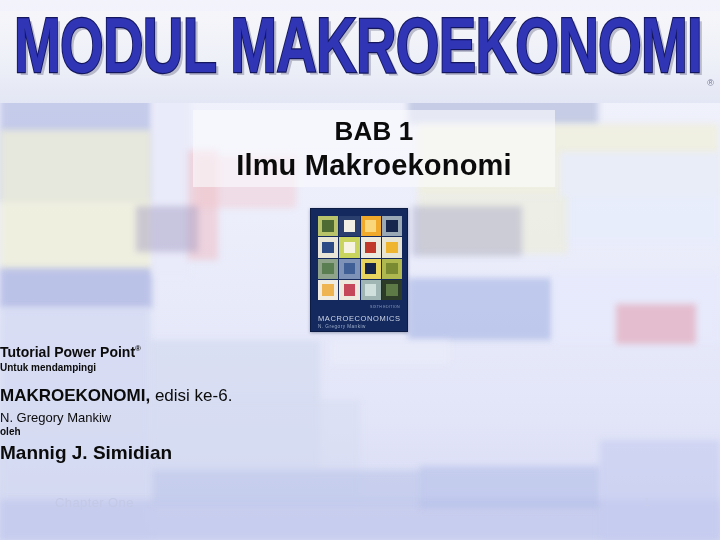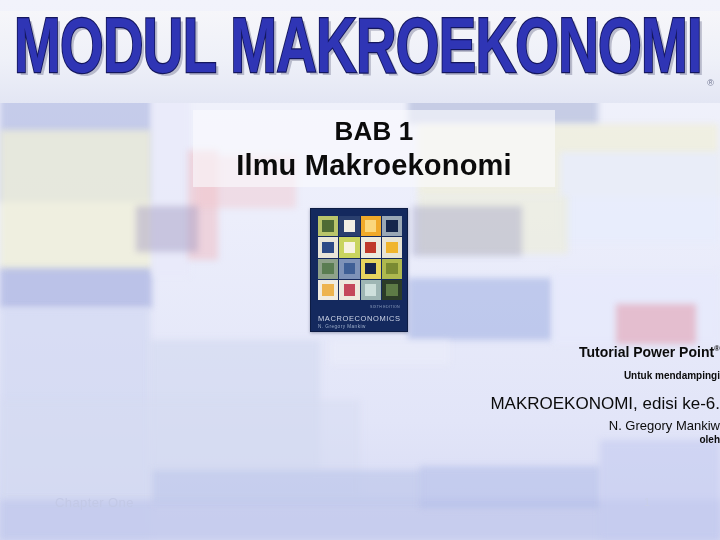--- a/index.html
+++ b/index.html
@@ -96,32 +96,32 @@
   #book-author {
     font-size:4.6px; letter-spacing:.5px; color:#9fb0cc;
     white-space:nowrap; margin-top:1px; line-height:1.1;
   }
   #book-edition {
     position:absolute; right:7px; bottom:22px;
     font-size:3.6px; color:#8fa0c0; letter-spacing:.3px;
   }
 
   
-  #credits { position:absolute; left:0; top:344px; width:720px; text-align:right; }
+  #credits { position:absolute; left:0; top:344px; width:720px; text-align:left; }
   .c-tut {
     font-size:14px; font-weight:700; color:#0b0b0b; line-height:1.15;
   }
   .c-tut sup { font-size:8px; vertical-align:super; }
   .c-sub {
-    font-size:10px; font-weight:700; color:#0b0b0b; margin-top:10px; line-height:1.15;
+    font-size:10px; font-weight:700; color:#0b0b0b; margin-top:2px; line-height:1.15;
   }
   .c-book {
     margin-top:12px; font-size:17px; color:#0b0b0b; line-height:1.2;
   }
-  .c-book b { font-weight:400; }
+  .c-book b { font-weight:700; }
   .c-book span.lite { font-weight:400; }
   .c-auth { margin-top:4px; font-size:13px; color:#0b0b0b; line-height:1.2; }
   .c-oleh { font-size:10px; font-weight:700; color:#0b0b0b; line-height:1.2; }
   .c-by   { margin-top:4px; font-size:19px; font-weight:700; color:#0b0b0b; line-height:1.2; }
 
   
   #footer-chapter {
     position:absolute; left:55px; bottom:30px;
     font-size:13px; color:#c3c9e6; letter-spacing:.4px;
   }
@@ -231,18 +231,19 @@
       <div id="book-author">N. Gregory Mankiw</div>
     </div>
   </div>
 
   <div id="credits">
     <div class="c-tut"><span>Tutorial Power Point</span><sup>®</sup></div>
     <div class="c-sub">Untuk mendampingi</div>
     <div class="c-book"><b>MAKROEKONOMI,</b><span class="lite"> edisi ke-6.</span></div>
     <div class="c-auth">N. Gregory Mankiw</div>
     <div class="c-oleh">oleh</div>
+    <div class="c-by">Mannig J. Simidian</div>
   </div>
 
   <div id="footer-chapter">Chapter One</div>
   <div id="footer-page">1</div>
 
 </div>
 
 </body></html>

